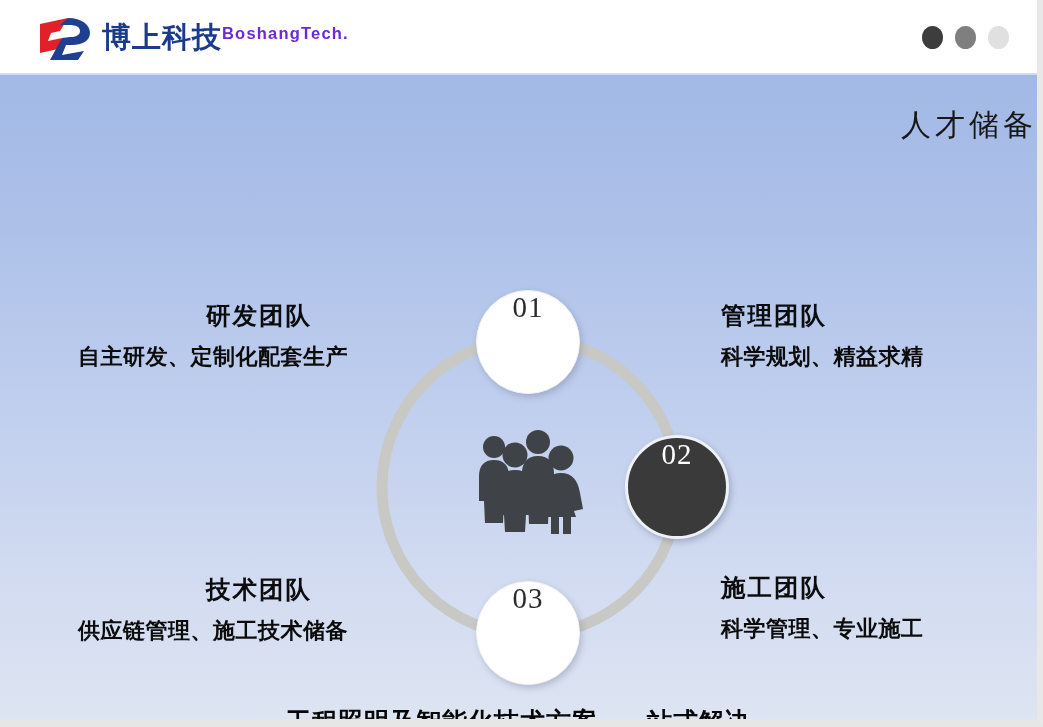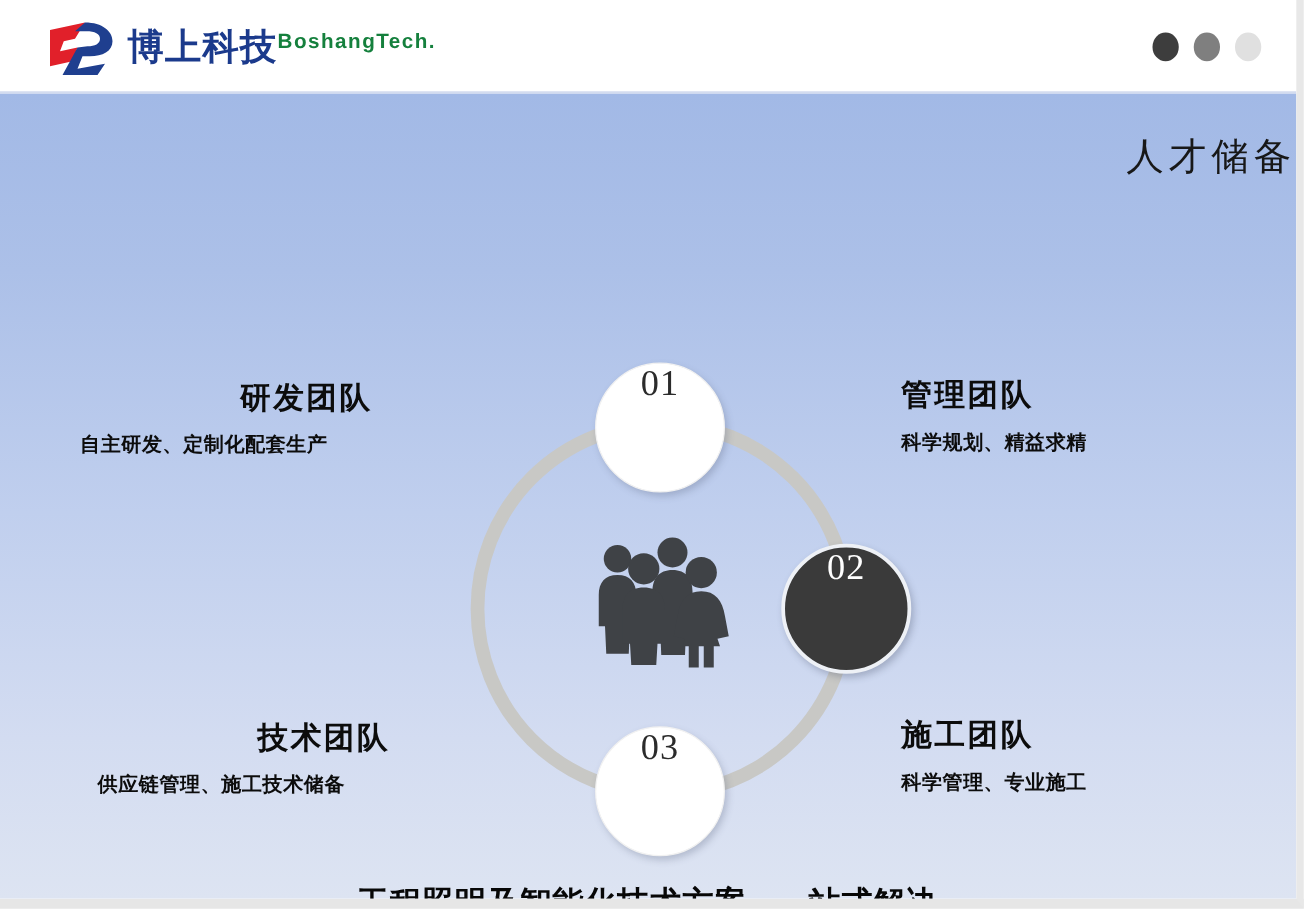--- a/index.html
+++ b/index.html
@@ -61,21 +61,21 @@
     font-size: 29px;
     font-weight: bold;
     color: #1b3a8c;
     letter-spacing: 1px;
     height: 30px;
   }
   #logo-en {
     font-family: "Liberation Sans", sans-serif;
     font-size: 16.5px;
     font-weight: bold;
-    color: #15803d;
+    color: #6d28d9;
     letter-spacing: 1.2px;
     margin-top: 2px;
   }
 
   #header-dots {
     position: absolute;
     right: 28px;
     top: 26px;
     display: flex;
     gap: 12px;
@@ -116,31 +116,31 @@
     font-family: "DejaVu Sans", sans-serif;
     color: #0c0c0c;
   }
   .quad-title {
     font-size: 24.5px;
     font-weight: bold;
     letter-spacing: 2px;
     line-height: 1.2;
   }
   .quad-desc {
-    font-size: 16px;
+    font-size: 22px;
     font-weight: bold;
     letter-spacing: 0.5px;
     margin-top: 14px;
     line-height: 1.2;
   }
   .quad-left  { text-align: left; }
   .quad-left .quad-title { text-align: center; }
   .quad-right { text-align: left; }
 
-  #quad-rd        { left: 64px;  top: 228px; width: 290px; }
+  #quad-rd        { left: 78px;  top: 228px; width: 290px; font-family: Liberation Mono, monospace; }
   #quad-rd .quad-title { padding-left: 72px; }
   #quad-tech      { left: 78px;  top: 500px; width: 290px; }
   #quad-tech .quad-title { padding-left: 72px; }
   #quad-manage    { left: 721px; top: 226px; width: 300px; }
   #quad-build     { left: 721px; top: 498px; width: 300px; }
 
   
   #ring-wrap {
     position: absolute;
     left: 324px;

